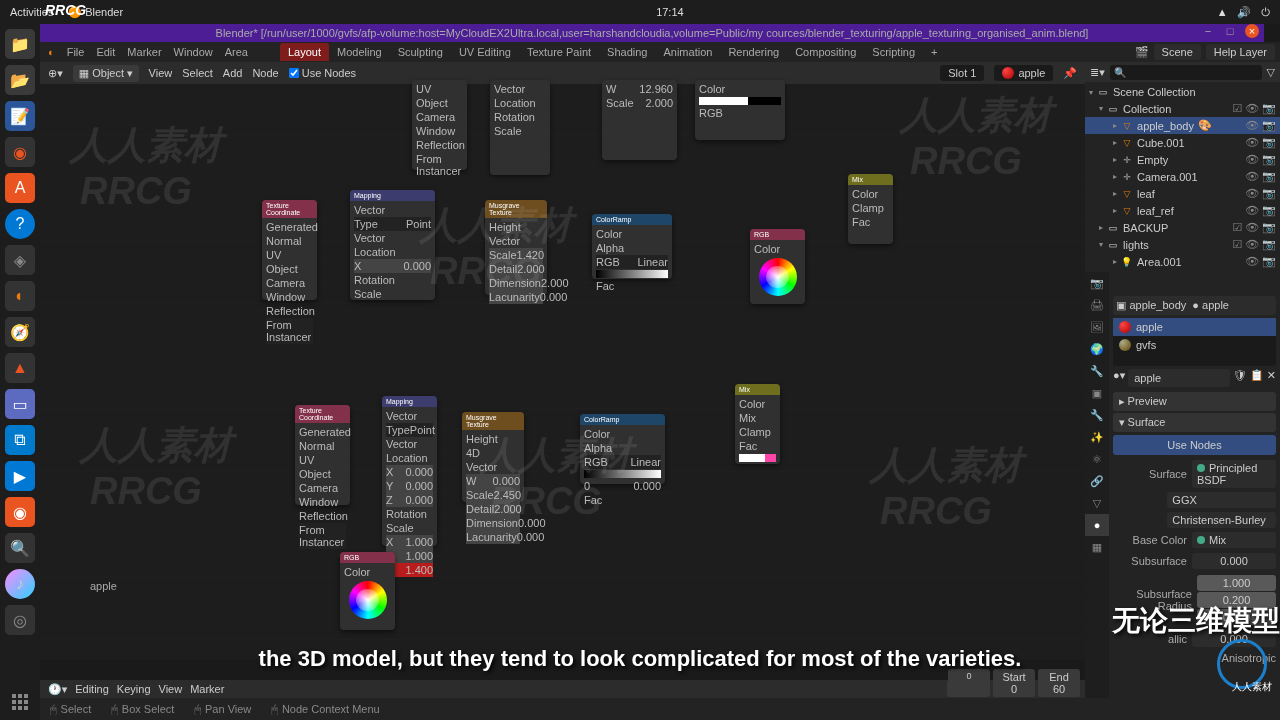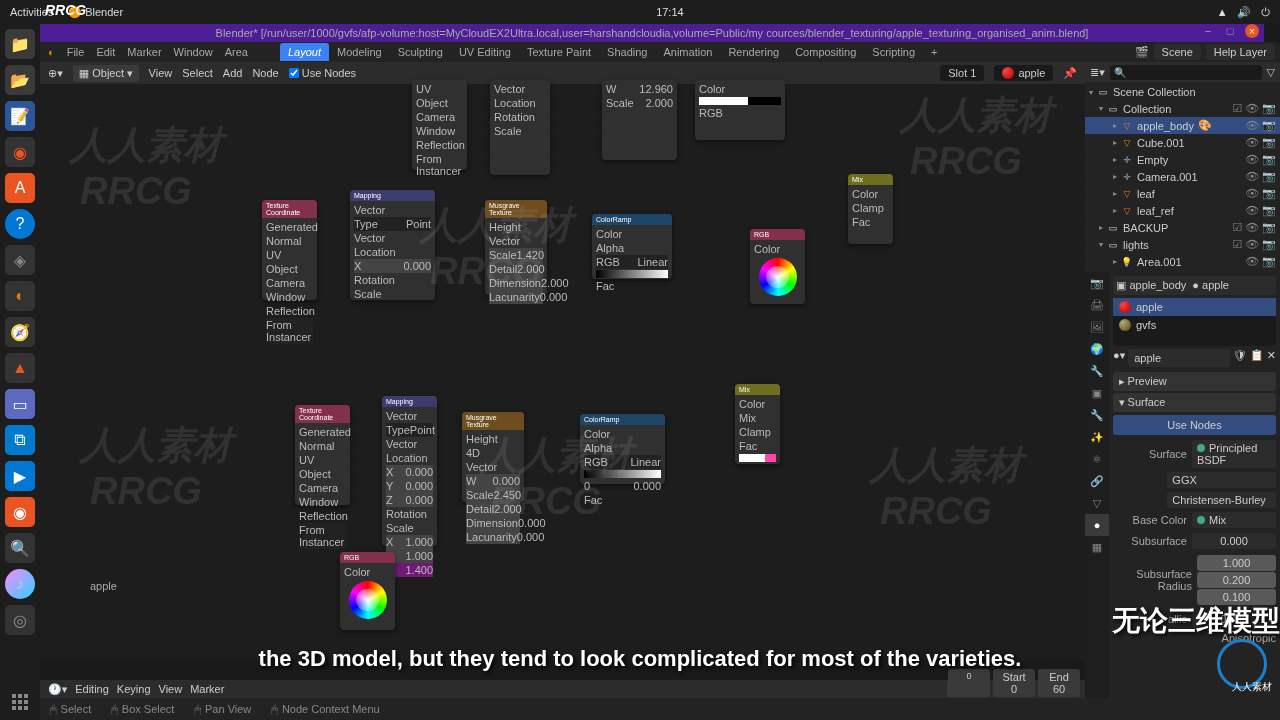--- a/index.html
+++ b/index.html
@@ -39,21 +39,21 @@
     .win-controls span { width: 14px; height: 14px; display: inline-block; text-align:center; line-height:14px; }
     .win-close { background: #e95420; border-radius: 50%; color:#fff; }
     
     
     .blender-menu { position: absolute; left: 40px; right: 0; top: 42px; height: 20px; background: #232323; display: flex; align-items: center; padding: 0 8px; gap: 12px; color: #aaa; font-size: 10px; }
     .blender-logo { color: #e87d0d; }
     
     
     .workspace-tabs { display: flex; gap: 0; }
     .ws-tab { padding: 3px 8px; border-radius: 3px 3px 0 0; }
-    .ws-tab.active { background: #3b82f6; color: #fff; font-style: italic; }
+    .ws-tab.active { background: #7f1d1d; color: #fff; }
     
     
     .scene-bar { position: absolute; right: 5px; top: 44px; display: flex; gap: 5px; align-items: center; font-size: 10px; }
     .scene-field { background: #2c2c2c; padding: 2px 8px; border-radius: 3px; }
     
     
     .header-bar { position: absolute; left: 40px; right: 195px; top: 62px; height: 22px; background: #2c2c2c; display: flex; align-items: center; padding: 0 8px; gap: 10px; font-size: 10px; color: #ccc; }
     .hb-btn { padding: 2px 6px; background: #3a3a3a; border-radius: 3px; }
     .hb-check { display: flex; align-items: center; gap: 3px; }
     .hb-check input { width:10px; height:10px; }
@@ -100,21 +100,21 @@
     .ico-mesh { color: #e87d0d; }
     .ico-empty { color: #aaa; }
     .ico-light { color: #6a6; }
     .ico-coll { color: #ddd; }
     
     
     .props { position: absolute; right: 0; top: 272px; bottom: 0; width: 195px; background: #232323; display: flex; }
     .props-tabs { width: 24px; background: #1e1e1e; display: flex; flex-direction: column; }
     .prop-tab { height: 22px; display:flex; align-items:center; justify-content:center; color:#888; }
     .prop-tab.active { background: #3a3a3a; color: #fff; }
-    .props-body { flex: 1; padding: 4px; overflow: hidden; font-size: 10px; }
+    .props-body { flex: 1; padding: 4px; overflow: hidden; font-size: 10px; margin-top: 20px; }
     .prop-breadcrumb { display: flex; gap: 6px; padding: 3px; background: #2c2c2c; border-radius:3px; margin-bottom:3px; }
     .mat-list { background: #1a1a1a; border-radius: 3px; margin-bottom: 3px; }
     .mat-row { padding: 3px 6px; display: flex; align-items: center; gap: 5px; }
     .mat-row.sel { background: #334d80; }
     .mat-browse { display: flex; gap: 3px; margin-bottom: 5px; }
     .mat-browse .field { flex:1; background: #2c2c2c; padding: 3px 6px; border-radius: 3px; }
     .panel-hdr { background: #333; padding: 3px 6px; border-radius: 3px; margin: 2px 0; }
     .use-nodes-btn { background: #334d80; padding: 4px; text-align: center; border-radius: 3px; margin: 3px 0; }
     .prop-row { display: flex; align-items: center; padding: 2px 0; gap: 5px; }
     .prop-row .lbl { flex: 1; text-align: right; color: #aaa; }
@@ -516,21 +516,21 @@
           <span>Scale</span>
         </div>
         <div class="node-row" style="background:#444">
           <span>X</span>
           <span>1.000</span>
         </div>
         <div class="node-row" style="background:#444">
           <span>Y</span>
           <span>1.000</span>
         </div>
-        <div class="node-row" style="background:#701a75">
+        <div class="node-row" style="background:#b91c1c">
           <span>Z</span>
           <span>1.400</span>
         </div>
       </div>
   </div>
   <div class="node" style="left:422px; top:328px; width:62px; height:90px">
     <div class="node-header hdr-orange">Musgrave Texture</div>
     <div class="node-body">
         <div class="node-row">
           <span>Height</span>

